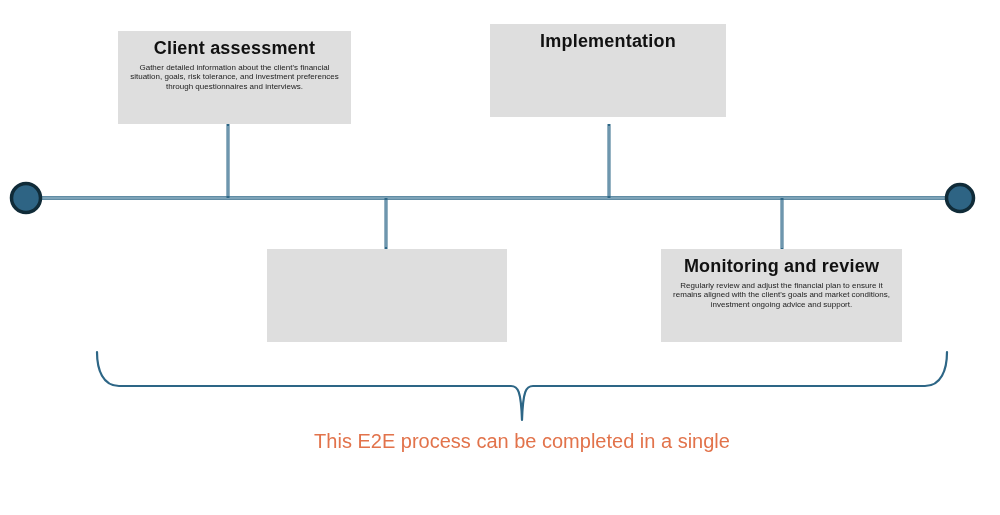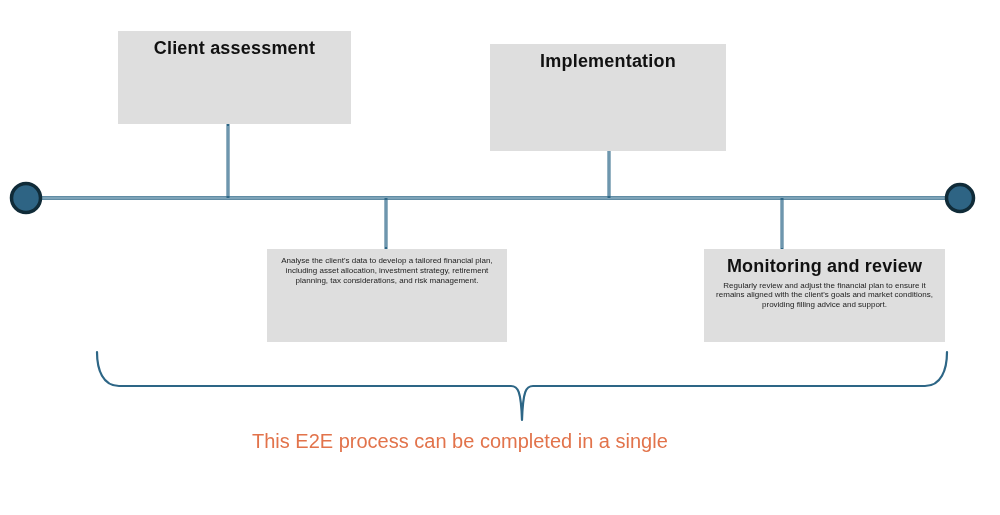--- a/index.html
+++ b/index.html
@@ -22,42 +22,43 @@
     pointer-events: none;
   }
   .stage-box {
     position: absolute;
     background: #dedede;
     box-sizing: border-box;
     text-align: center;
     padding: 7px 9px 4px 9px;
   }
   .stage-box.box1 { left: 118px; top: 31px;  width: 233px; height: 93px; }
-  .stage-box.box2 { left: 490px; top: 44px;  width: 236px; height: 107px; }
+  .stage-box.box2 { left: 490px; top: 24px;  width: 236px; height: 93px; }
   .stage-box.box3 { left: 267px; top: 249px; width: 240px; height: 93px; }
-  .stage-box.box4 { left: 661px; top: 249px; width: 241px; height: 93px; margin-left: 43px; }
+  .stage-box.box4 { left: 661px; top: 249px; width: 241px; height: 93px; }
   .stage-title {
     font-size: 18px;
     font-weight: bold;
     color: #111111;
     line-height: 1.15;
     margin-bottom: 4px;
     letter-spacing: 0.2px;
     text-align: center;
   }
   .stage-desc {
     font-size: 8px;
     color: #222222;
     line-height: 1.22;
   }
   .annotation {
     position: absolute;
     left: 252px;
     top: 429px;
     width: 540px;
+    text-align: center;
     color: #e2734b;
     font-size: 20px;
     line-height: 25px;
   }
 </style>
 </head>
 <body>
 
 <div class="canvas">
 
@@ -85,32 +86,32 @@
              C 97 370, 103 386, 119 386
              L 511 386
              C 518 386, 521 391, 522 420
              C 523 391, 526 386, 533 386
              L 925 386
              C 941 386, 947 370, 947 352" fill="none" stroke="#2d6686" stroke-width="2.2" stroke-linecap="round" stroke-linejoin="round"></path>
   </svg>
 
   <div class="stage-box box1">
     <div class="stage-title">Client assessment</div>
+    <div class="stage-desc">Gather detailed information about the client's financial situation, goals, risk tolerance, and investment preferences through questionnaires and interviews.</div>
   </div>
 
   <div class="stage-box box2">
     <div class="stage-title">Implementation</div>
   </div>
 
   <div class="stage-box box3">
-    <div class="stage-desc">Analyse the client's data to develop a tailored financial plan, including asset allocation, investment strategy, retirement planning, tax considerations, and risk management.</div>
   </div>
 
   <div class="stage-box box4">
     <div class="stage-title">Monitoring and review</div>
-    <div class="stage-desc">Regularly review and adjust the financial plan to ensure it remains aligned with the client's goals and market conditions, providing filling advice and support.</div>
+    <div class="stage-desc">Regularly review and adjust the financial plan to ensure it remains aligned with the client's goals and market conditions, investment ongoing advice and support.</div>
   </div>
 
   <div class="annotation">
     <div>This E2E process can be completed in a single</div>
   </div>
 
 </div>
 
 </body></html>

